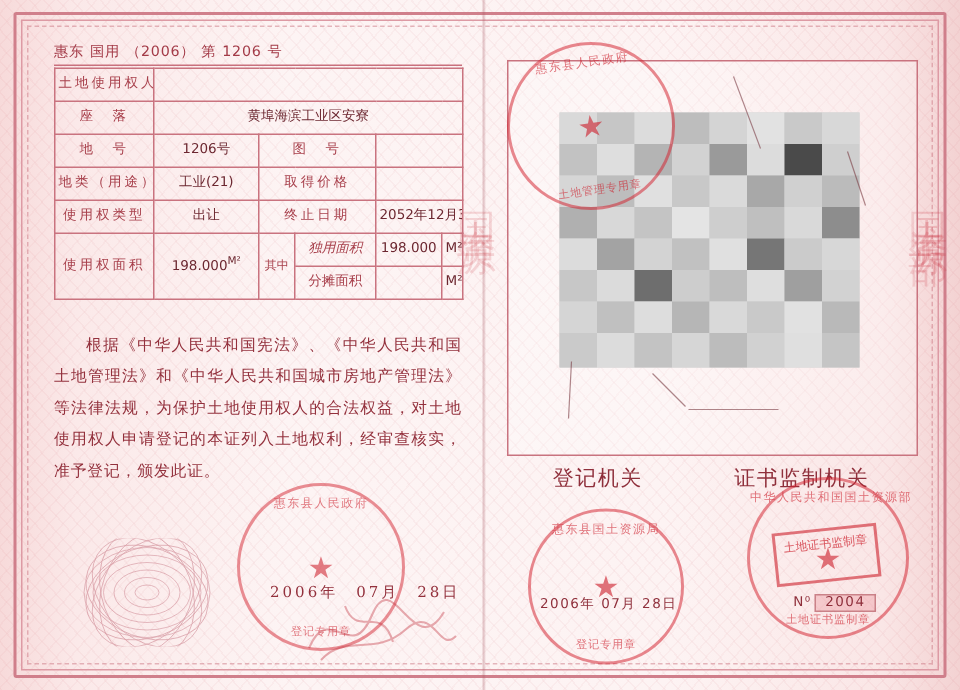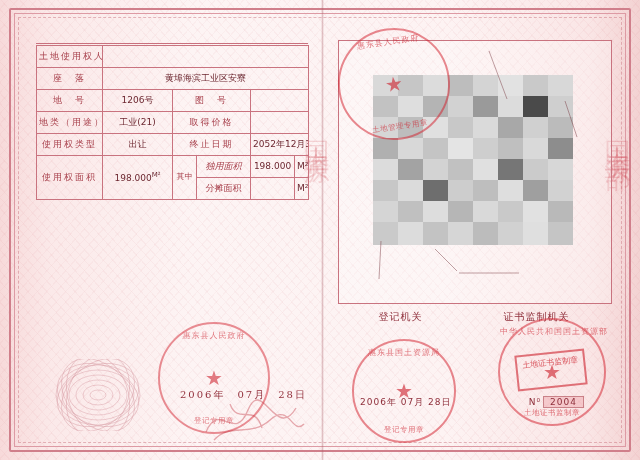--- a/index.html
+++ b/index.html
@@ -188,21 +188,21 @@
     position: absolute;
     inset: 0;
     pointer-events: none;
   }
   .right-labels {
     position: absolute;
     left: 8px; top: 286px;
     width: 272px;
     display: flex;
     justify-content: space-around;
-    font-size: 10px;
+    font-size: 14px;
     color: #8f2f3b;
     letter-spacing: 1px;
     font-family: "DejaVu Serif", "Liberation Serif", serif;
   }
   .right-bottom {
     position: absolute;
     left: 8px; top: 372px;
     width: 272px;
     display: flex;
     justify-content: space-between;
@@ -321,20 +321,23 @@
   <div class="border-outer"></div>
   <div class="border-inner"></div>
   <div class="border-hair"></div>
   <div class="fold"></div>
 
   <div class="stamp-faint">国土资源部</div>
   <div class="stamp-faint2">国土资源</div>
 
   <div class="left-panel">
 
+    <div class="head-line">
+      <span>惠东</span><span class="spacer"></span><span>国用</span><span class="spacer"></span><span>（2006）</span><span class="spacer"></span><span>第</span><span class="spacer"></span><span>1206</span><span class="spacer"></span><span>号</span>
+    </div>
     <div class="head-under"></div>
 
     <table class="tbl">
       <colgroup>
         <col style="width:66px">
           <col style="width:70px">
           <col style="width:24px">
         <col style="width:54px">
           <col style="width:44px">
           <col style="width:14px">
@@ -377,20 +380,21 @@
           <td class="val">M²</td>
         </tr>
         <tr>
           <td class="lbl" style="letter-spacing:0;">分摊面积</td>
           <td class="val"></td>
           <td class="val">M²</td>
         </tr>
       </tbody>
     </table>
 
+    <div class="para"><span class="indent"></span><span>根据《中华人民共和国宪法》、《中华人民共和国土地管理法》和《中华人民共和国城市房地产管理法》等法律法规，为保护土地使用权人的合法权益，对土地使用权人申请登记的本证列入土地权利，经审查核实，准予登记，颁发此证。</span></div>
 
     <svg class="rosette" viewBox="0 0 92 72">
       <g fill="none" stroke="#c06a78" stroke-width="0.5">
         <ellipse cx="46" cy="36" rx="42" ry="30"></ellipse>
         <ellipse cx="46" cy="36" rx="36" ry="25"></ellipse>
         <ellipse cx="46" cy="36" rx="29" ry="20"></ellipse>
         <ellipse cx="46" cy="36" rx="22" ry="15"></ellipse>
         <ellipse cx="46" cy="36" rx="15" ry="10"></ellipse>
         <ellipse cx="46" cy="36" rx="8" ry="5"></ellipse>
         <ellipse cx="46" cy="36" rx="42" ry="30" transform="rotate(20 46 36)"></ellipse>

